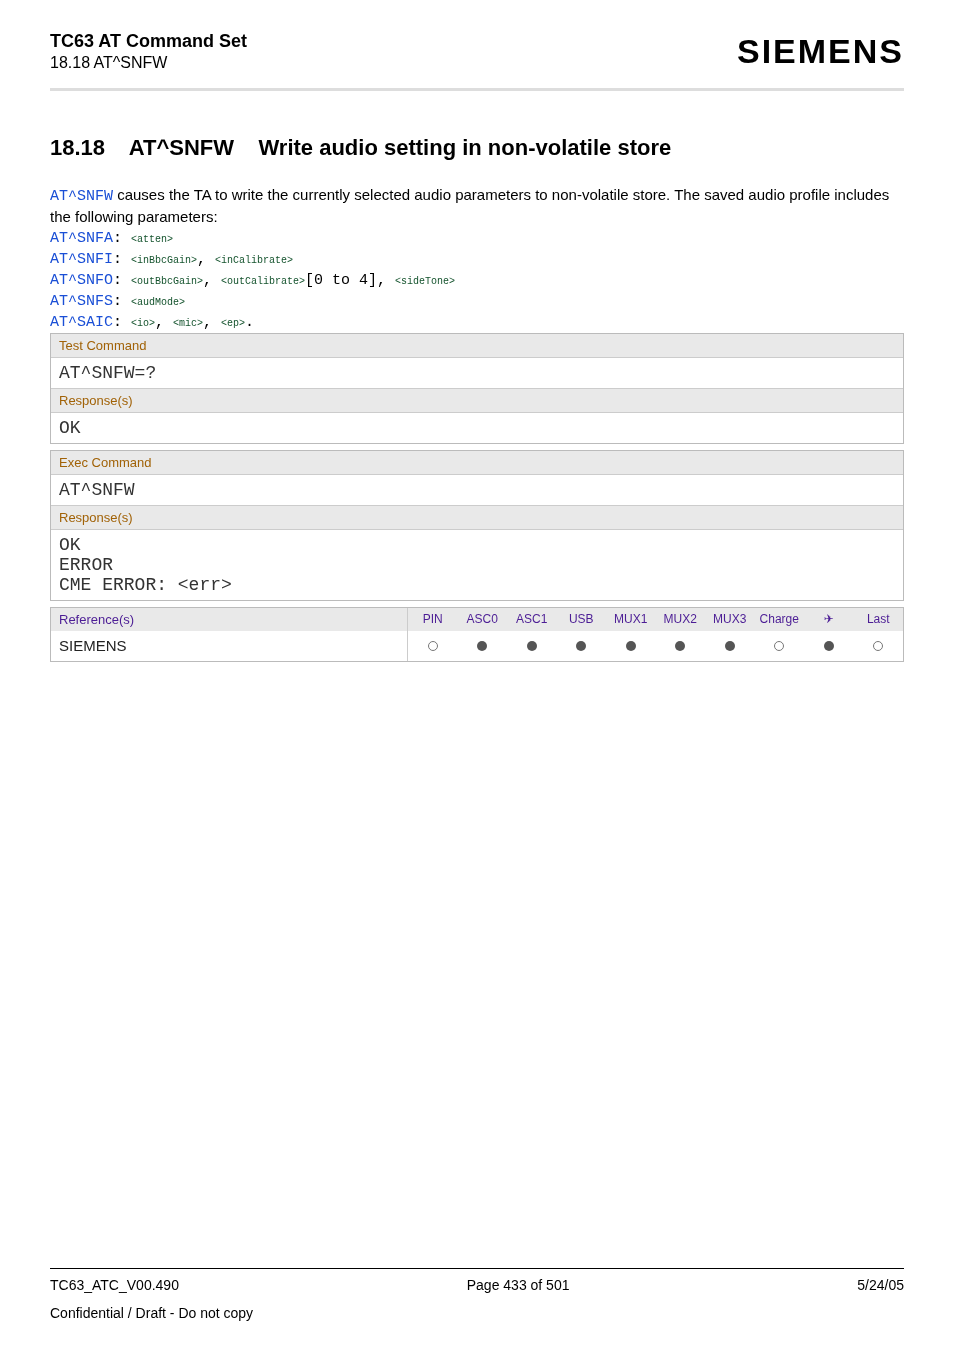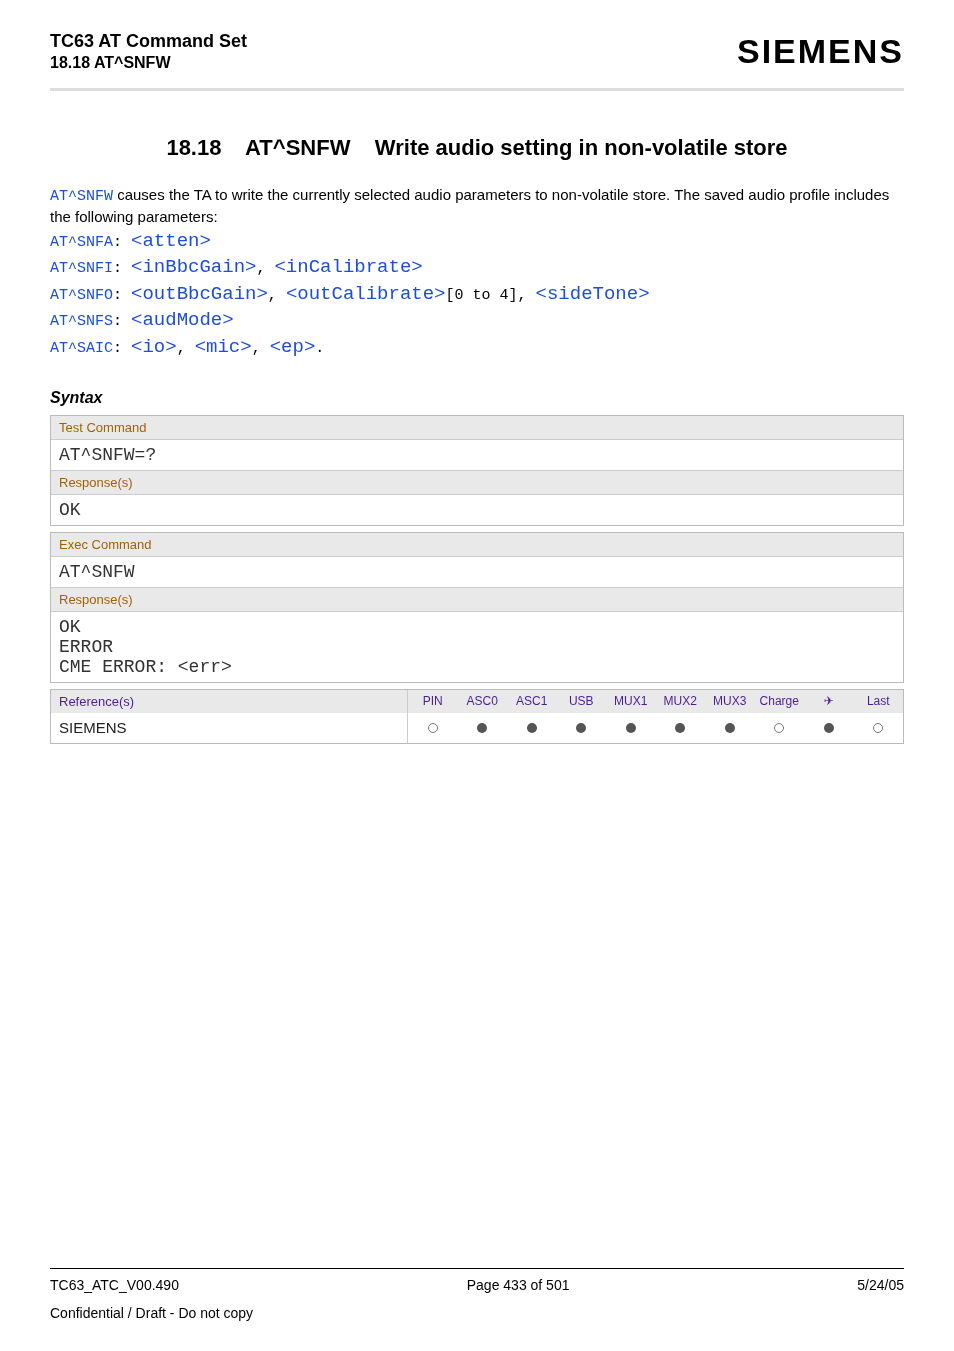--- a/index.html
+++ b/index.html
@@ -28,43 +28,42 @@
   }
   .header-left {
     line-height: 1.3;
   }
   .doc-title {
     font-size: 18px;
     font-weight: bold;
   }
   .doc-section {
     font-size: 16px;
-    font-weight: bold;
+    font-weight: normal;
   }
   .brand {
     font-size: 34px;
     font-weight: 900;
     letter-spacing: 2px;
     color: #000;
     padding-top: 2px;
   }
   h2.section-heading {
     margin: 44px 0 24px 0;
     font-size: 22px;
     font-weight: bold;
-    text-align: center;
   }
   .body-text {
     font-size: 15px;
     line-height: 1.35;
   }
   .param-link {
-    color: #1d4ed8;
-    font-family: "Courier New", monospace;
-    font-size: 19px;
+    color: #14532d;
+    font-family: "Courier New", monospace;
+    font-size: 10px;
   }
   .cmd-link {
     color: #1a4fd6;
     font-family: "Courier New", monospace;
     font-size: 15px;
   }
   .profile-lines {
     font-family: "Courier New", monospace;
     font-size: 15px;
     line-height: 1.4;
@@ -188,21 +187,20 @@
   </div>
 
   <div class="profile-lines" id="profile-lines">
       <div><span class="cmd-link">AT^SNFA</span><span>: </span><span class="param-link">&lt;atten&gt;</span></div>
       <div><span class="cmd-link">AT^SNFI</span><span>: </span><span class="param-link">&lt;inBbcGain&gt;</span><span>, </span><span class="param-link">&lt;inCalibrate&gt;</span></div>
       <div><span class="cmd-link">AT^SNFO</span><span>: </span><span class="param-link">&lt;outBbcGain&gt;</span><span>, </span><span class="param-link">&lt;outCalibrate&gt;</span><span>[0 to 4], </span><span class="param-link">&lt;sideTone&gt;</span></div>
       <div><span class="cmd-link">AT^SNFS</span><span>: </span><span class="param-link">&lt;audMode&gt;</span></div>
       <div><span class="cmd-link">AT^SAIC</span><span>: </span><span class="param-link">&lt;io&gt;</span><span>, </span><span class="param-link">&lt;mic&gt;</span><span>, </span><span class="param-link">&lt;ep&gt;</span><span>.</span></div>
     </div>
 
-  <div class="syntax-title">Syntax</div>
 
   <div id="syntax-blocks">
       <div class="syntax-block">
         <div class="sb-row-label">Test Command</div>
         <div class="sb-row-content sep">AT^SNFW=?</div>
         <div class="sb-row-label">Response(s)</div>
         <div class="sb-row-content" style="white-space: pre-line;">OK</div>
       </div>
       <div class="syntax-block">
         <div class="sb-row-label">Exec Command</div>

